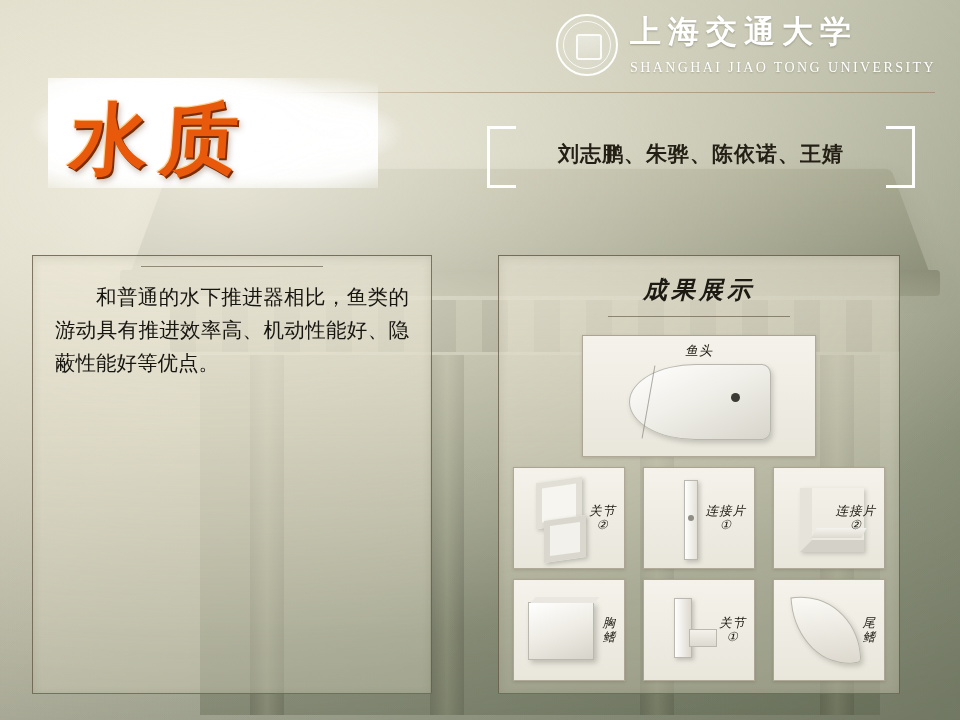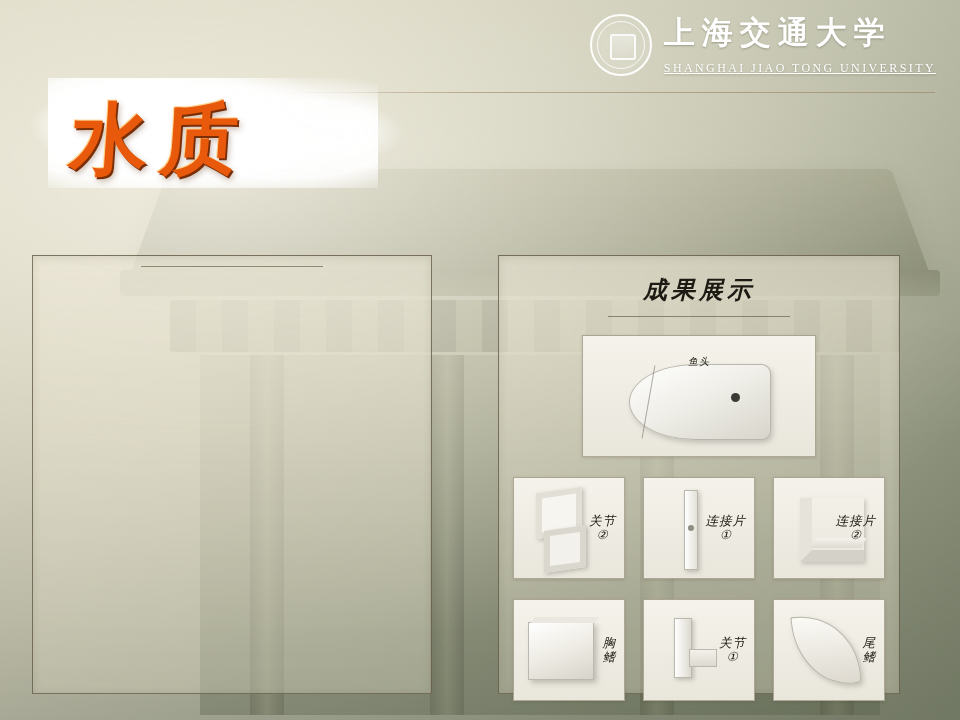--- a/index.html
+++ b/index.html
@@ -134,25 +134,24 @@
   }
   .sjtu-cn {
     font-family: "Liberation Serif", serif;
     font-size: 31px;
     letter-spacing: 7px;
     font-weight: 700;
     text-shadow: 0 1px 2px rgba(60,60,40,0.35);
   }
   .sjtu-en {
     margin-top: 14px;
-    font-size: 12px;
+    font-size: 14px;
     letter-spacing: 2.4px;
     font-family: "Liberation Serif", serif;
     text-shadow: 0 1px 2px rgba(60,60,40,0.3);
-    text-decoration: underline;
   }
   .header-rule {
     position: absolute;
     left: 235px;
     top: 92px;
     width: 700px;
     height: 1px;
     background: linear-gradient(90deg, rgba(150,120,90,0) 0%, rgba(150,120,90,0.55) 35%, rgba(150,120,90,0.55) 100%);
   }
 
@@ -310,44 +309,44 @@
     box-shadow: 0 1px 3px rgba(60,55,35,0.18);
   }
   .card-big {
     width: 232px;
     height: 120px;
     margin: 0 auto;
   }
   .grid-row {
     display: flex;
     justify-content: space-between;
-    margin-top: 20px;
+    margin-top: 10px;
   }
   .card-sm {
     width: 110px;
     height: 100px;
   }
   .card-label {
     position: absolute;
     right: 8px;
     top: 50%;
     transform: translateY(-50%);
     font-family: "Liberation Serif", serif;
     font-size: 12.5px;
     line-height: 1.15;
     color: #1b1910;
     text-align: center;
     letter-spacing: 1px;
   }
   .card-big .card-label {
     right: auto;
     left: 50%;
-    top: 20px;
+    top: 8px;
     transform: translateX(-50%);
-    font-size: 10px;
+    font-size: 13px;
   }
   .part {
     position: absolute;
   }
 
   
   .fish-head {
     left: 46px;
     top: 28px;
     width: 140px;
@@ -514,24 +513,30 @@
     <div class="sjtu-names">
       <div class="sjtu-cn">上海交通大学</div>
       <div class="sjtu-en">SHANGHAI JIAO TONG UNIVERSITY</div>
     </div>
   </div>
   <div class="header-rule"></div>
 
   <div class="title-brush"></div>
   <div class="title-main">水质</div>
 
+  <div class="authors-wrap">
+    <div class="bracket left"></div>
+    <div class="bracket right"></div>
+    <div class="authors-text">刘志鹏、朱骅、陈依诺、王婧</div>
+  </div>
 
   <div class="panel panel-left">
     <div class="panel-title-rule"></div>
     <div class="panel-body">
+      <p>和普通的水下推进器相比，鱼类的游动具有推进效率高、机动性能好、隐蔽性能好等优点。</p>
     </div>
   </div>
 
   <div class="panel panel-right">
     <div class="panel-title">成果展示</div>
     <div class="panel-title-rule"></div>
 
     <div class="results">
 
       <div class="card card-big">

